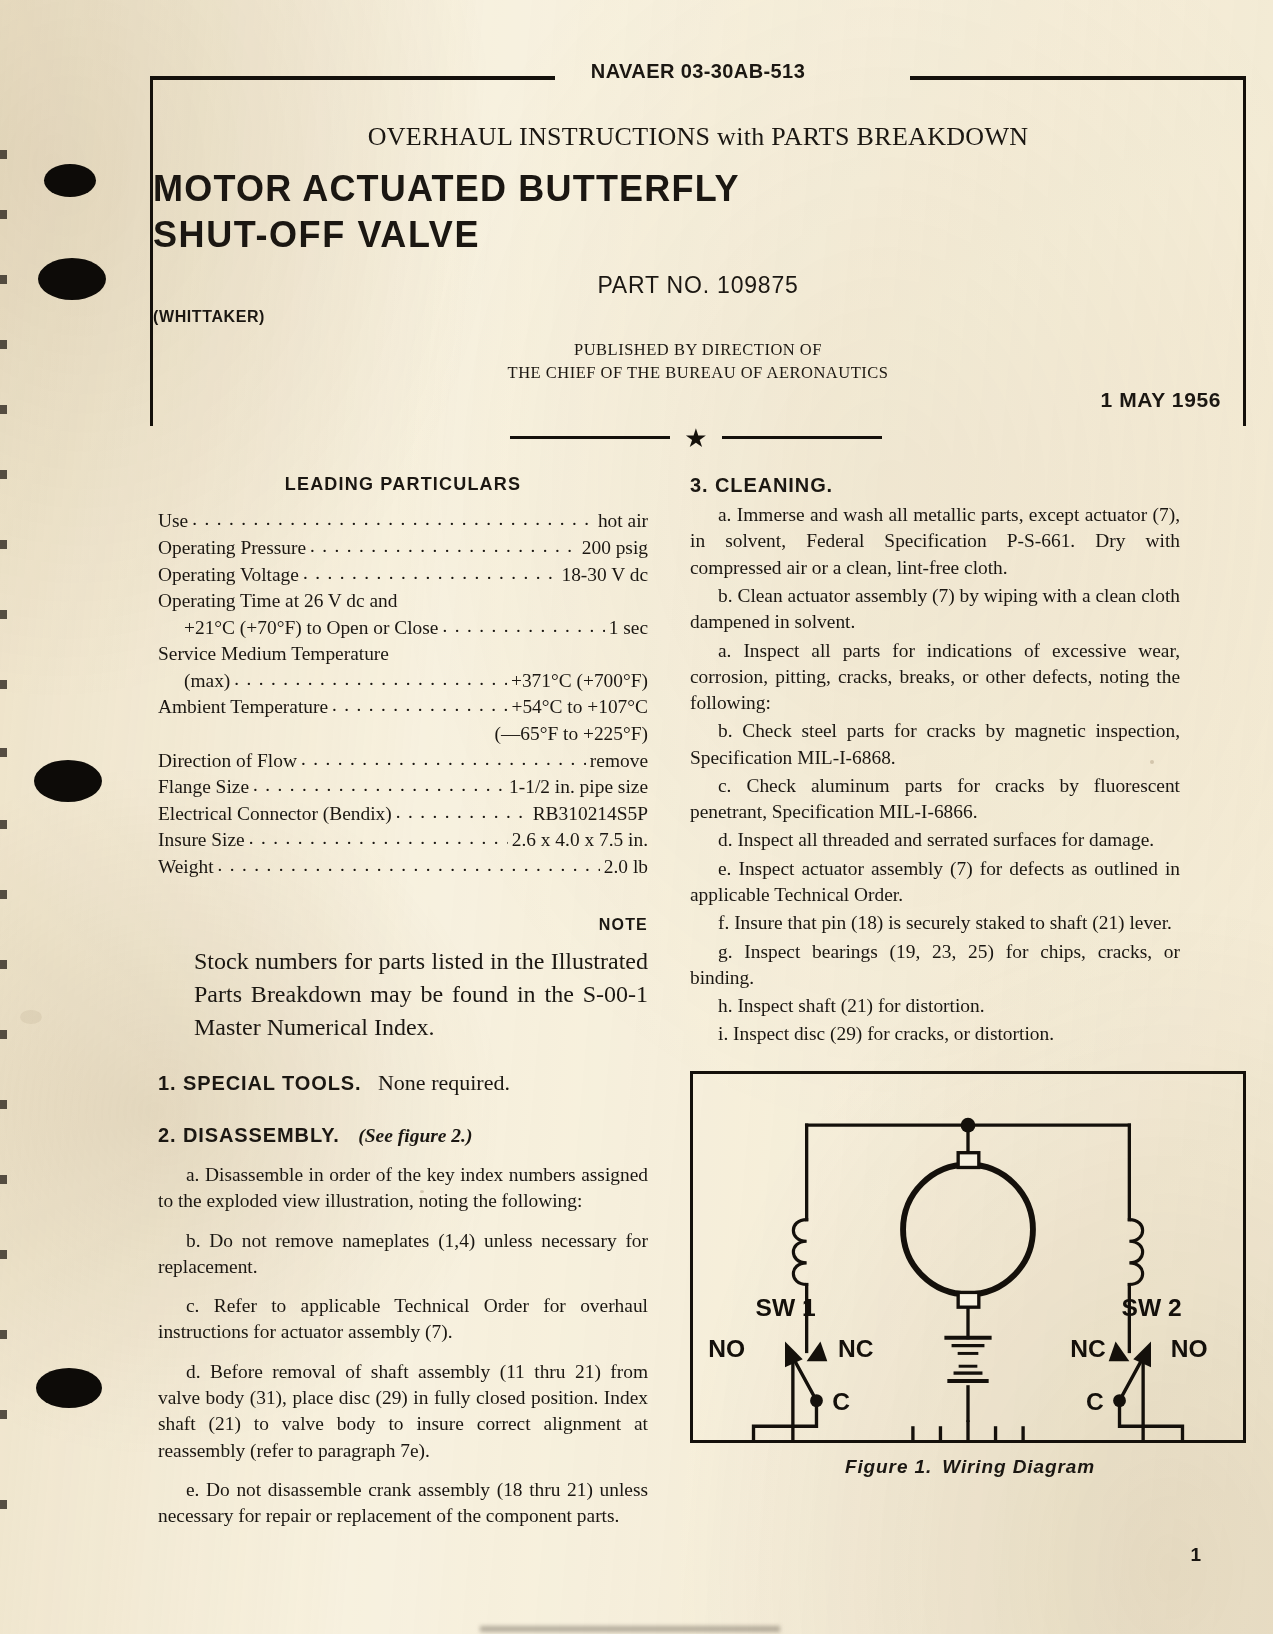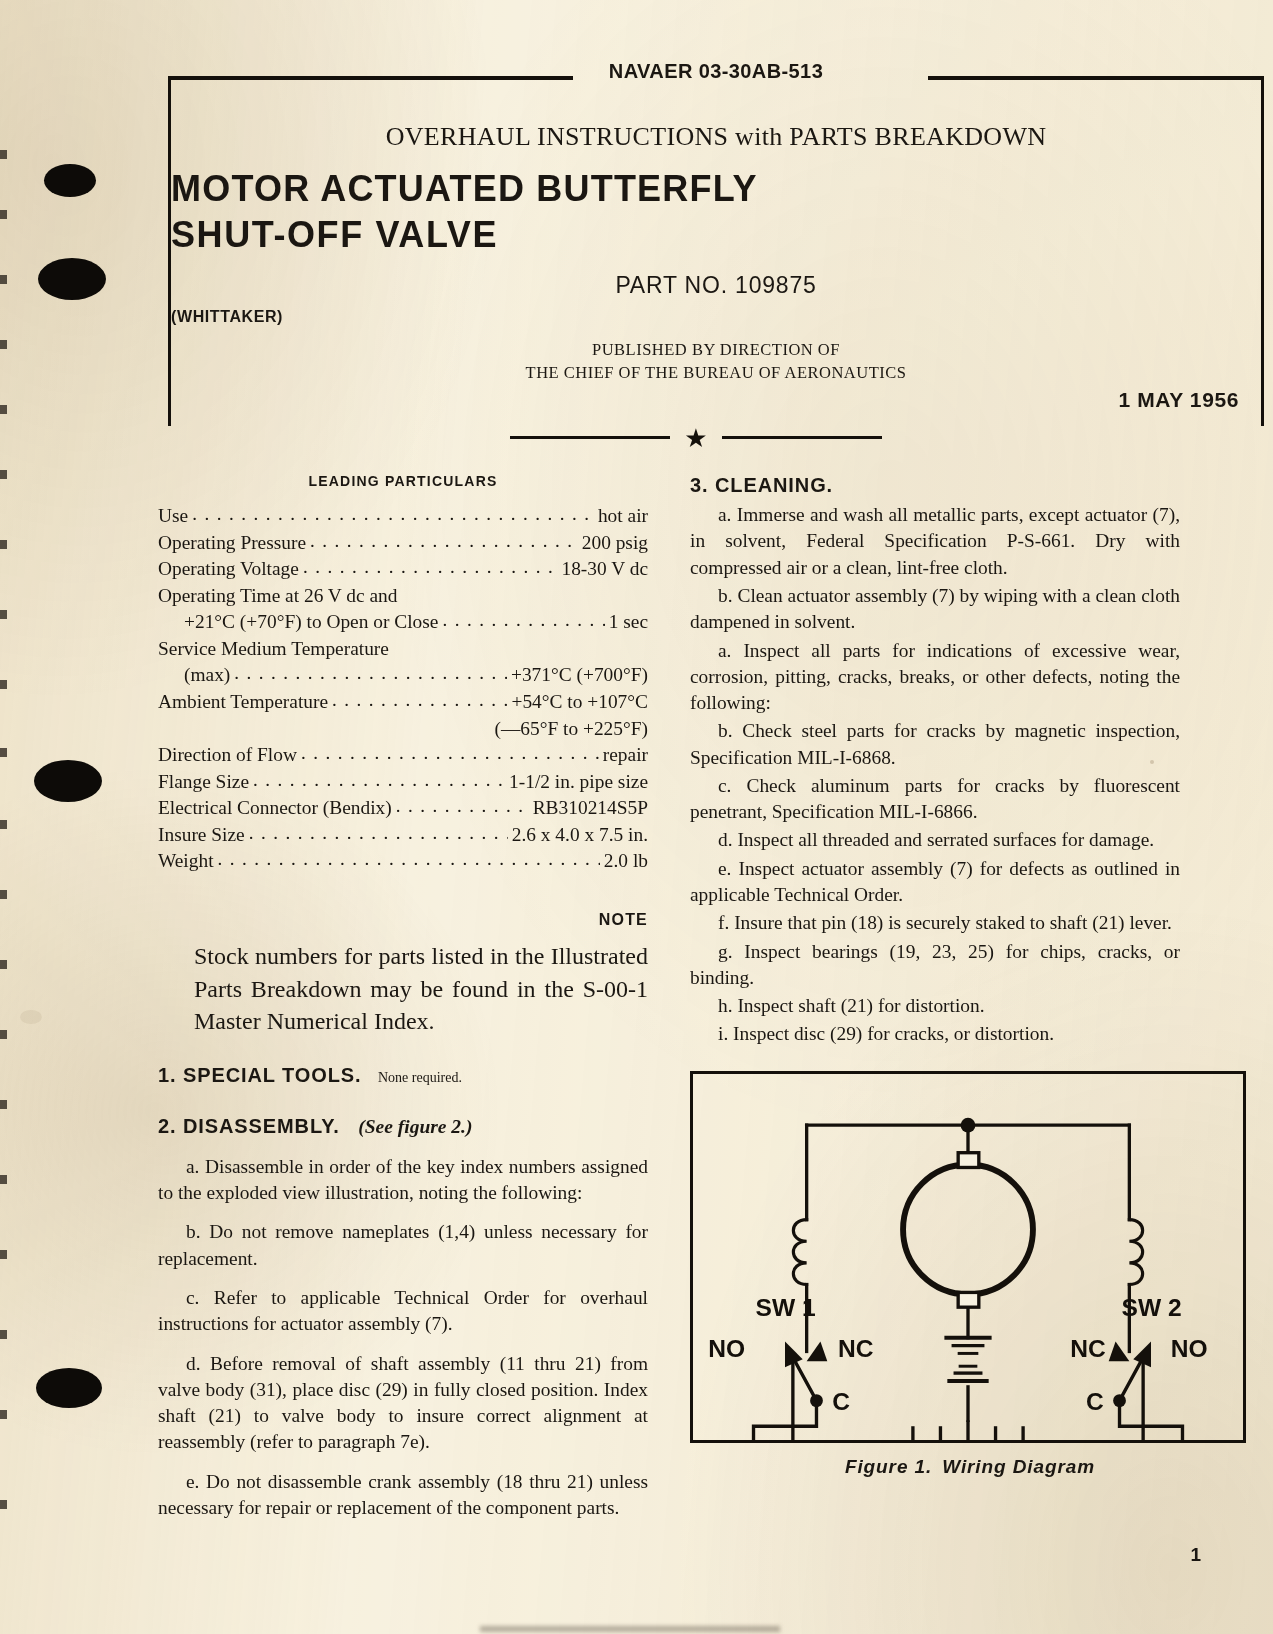--- a/index.html
+++ b/index.html
@@ -54,21 +54,21 @@
   }
   .punch {
     position: absolute;
     background: #0d0b08;
     border-radius: 50%;
   }
 
   
   .title-box {
     position: absolute;
-    left: 168px;
+    left: 150px;
     top: 76px;
     width: 1096px;
     height: 350px;
     box-sizing: border-box;
     border-left: 3px solid #14100b;
     border-right: 3px solid #14100b;
   }
   .title-box .top-rule-l,
   .title-box .top-rule-r {
     position: absolute;
@@ -185,21 +185,21 @@
     line-height: 1.355;
     text-align: justify;
   }
   .col-left  { left: 158px; }
   .col-right { left: 690px; }
 
   .sec-center {
     text-align: center;
     font-family: "Liberation Sans", sans-serif;
     font-weight: bold;
-    font-size: 14px;
+    font-size: 18px;
     letter-spacing: 1.2px;
     margin: 0 0 12px 0;
   }
   .note-head {
     text-align: right;
     font-family: "Liberation Sans", sans-serif;
     font-weight: bold;
     font-size: 16px;
     letter-spacing: 1.2px;
     margin: 34px 0 9px 0;
@@ -246,21 +246,21 @@
     font-family: "Liberation Serif", serif;
     font-style: italic;
     font-weight: bold;
     font-size: 19.5px;
     letter-spacing: 0;
     margin-left: 12px;
   }
   h3.num .inline-plain {
     font-family: "Liberation Serif", serif;
     font-weight: normal;
-    font-size: 14px;
+    font-size: 22px;
     letter-spacing: 0;
     margin-left: 10px;
   }
   p.para {
     margin: 13px 0 0 0;
     text-indent: 28px;
     text-align: justify;
   }
   .col-right h3.num:first-child { margin-top: 0; }
   .col-right p.para { margin-top: 2px; }
@@ -412,21 +412,21 @@
         </div>
         <div class="prow">
           <span class="lbl">Ambient Temperature</span>
           <span class="dots">............................................................</span>
           <span class="val">+54°C to +107°C</span>
         </div>
         <div class="prow prow-plain" style="display: block;"><span>(—65°F to +225°F)</span></div>
         <div class="prow">
           <span class="lbl">Direction of Flow</span>
           <span class="dots">............................................................</span>
-          <span class="val">repair</span>
+          <span class="val">remove</span>
         </div>
         <div class="prow">
           <span class="lbl">Flange Size</span>
           <span class="dots">............................................................</span>
           <span class="val">1-1/2 in. pipe size</span>
         </div>
         <div class="prow">
           <span class="lbl">Electrical Connector (Bendix)</span>
           <span class="dots">............................................................</span>
           <span class="val">RB310214S5P</span>

